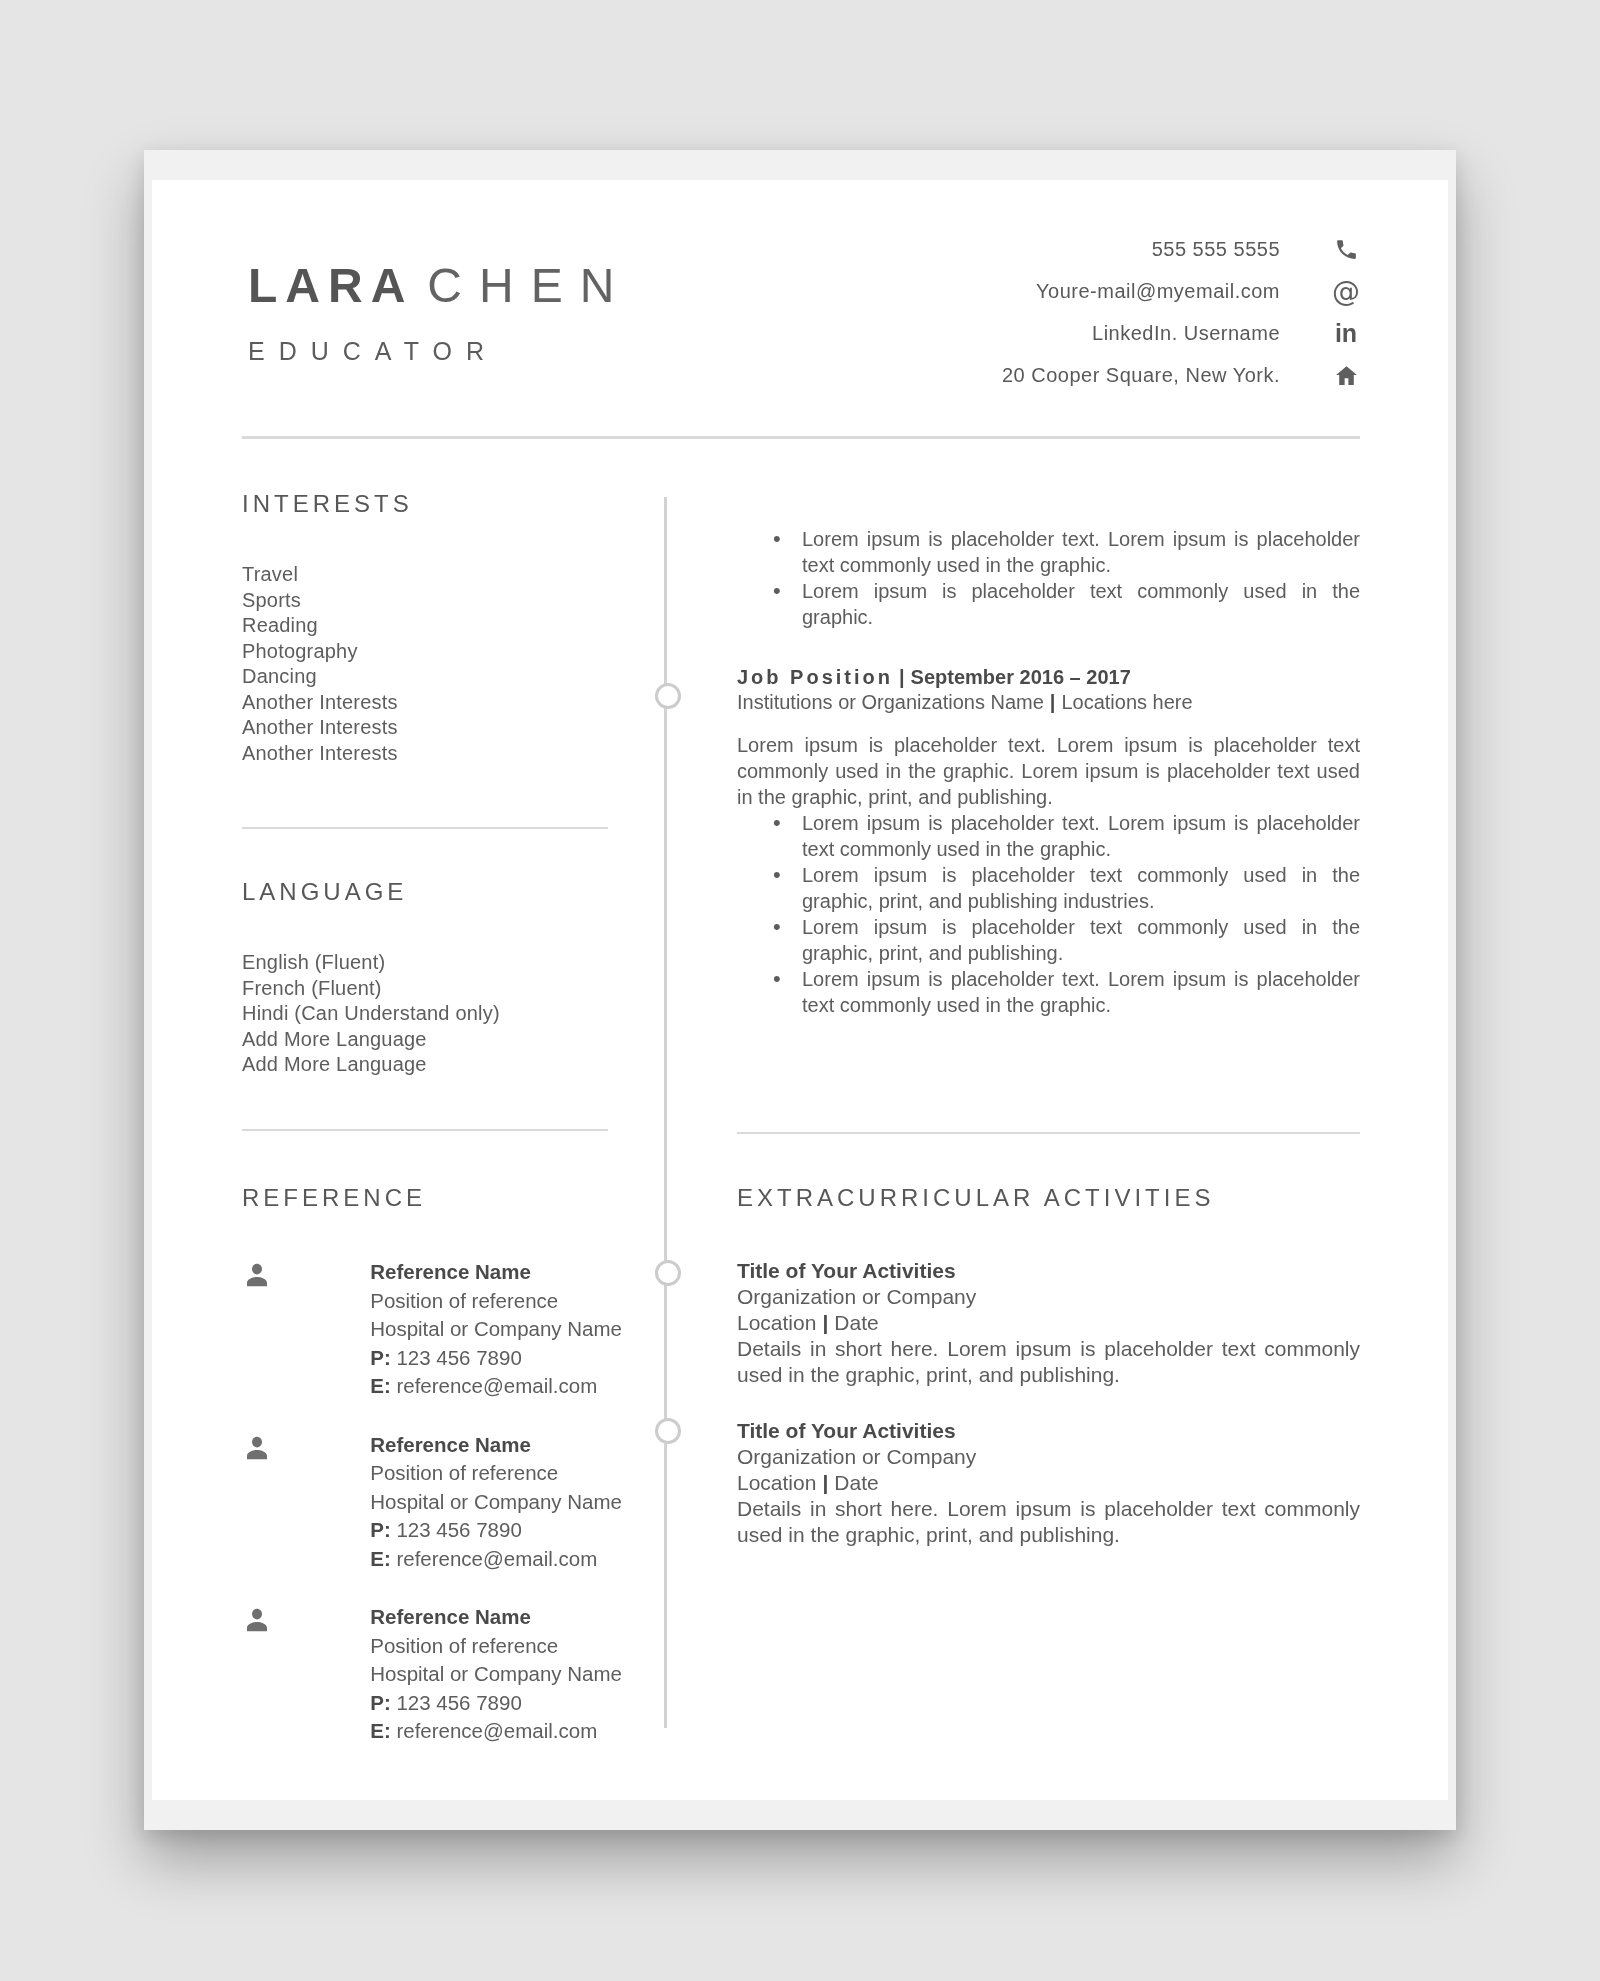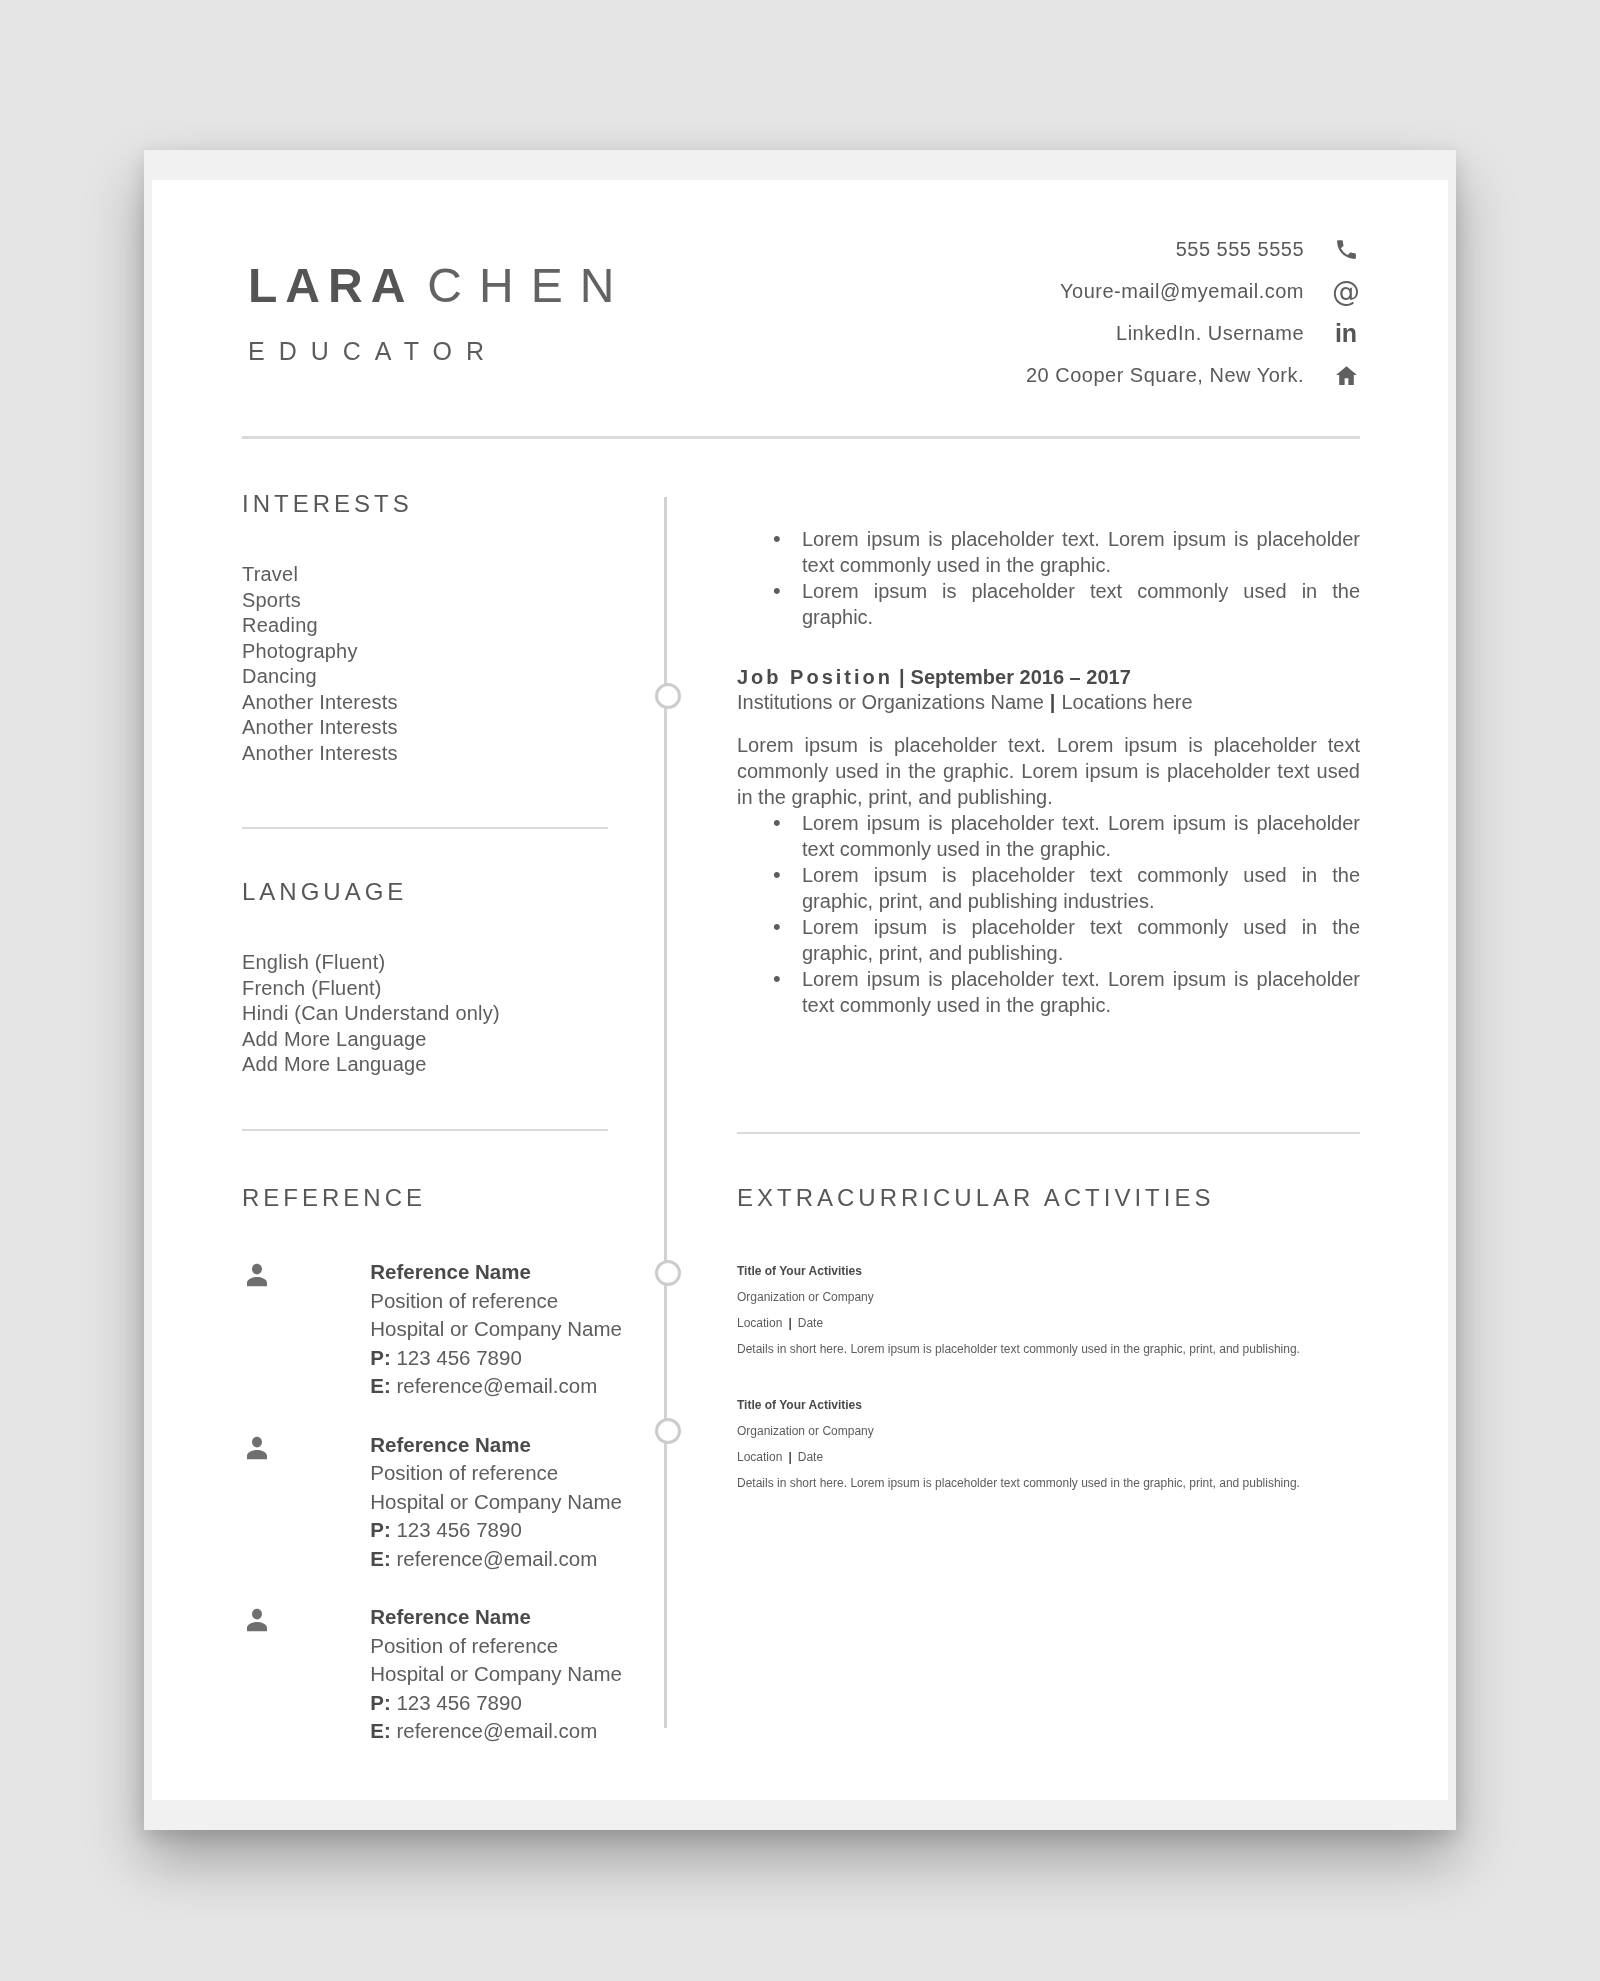--- a/index.html
+++ b/index.html
@@ -19,21 +19,21 @@
     position:absolute;left:152px;top:180px;width:1296px;height:1620px;
     background:#ffffff;
   }
   
   .name-block{position:absolute;left:96px;top:78px;}
   .name{font-size:48px;color:#595959;letter-spacing:8px;white-space:nowrap;}
   .name .first{font-weight:700;color:#555555;}
   .name .last{font-weight:400;color:#636363;letter-spacing:17px;margin-left:14px;}
   .role{margin-top:24px;font-size:25px;letter-spacing:14px;color:#5c5c5c;}
   .contact{position:absolute;right:86px;top:48px;width:480px;}
-  .contact-row{display:flex;align-items:center;justify-content:flex-end;height:42px;}
+  .contact-row{display:flex;align-items:center;justify-content:flex-end;height:42px;gap:24px;}
   .contact-text{font-size:20px;color:#595959;letter-spacing:0.5px;margin-right:26px;}
   .contact-icon{width:32px;display:flex;align-items:center;justify-content:center;color:#5a5a5a;}
   .contact-icon svg{width:25px;height:25px;fill:#5f5f5f;}
   .at-glyph{font-size:28px;color:#5f5f5f;font-family:"DejaVu Sans", sans-serif;}
   .in-glyph{font-size:25px;font-weight:700;color:#565656;letter-spacing:0;}
   
   .rule{position:absolute;background:#dadada;height:3px;}
   .rule-header{left:90px;top:256px;width:1118px;}
   .rule-left-1{left:90px;top:647px;width:366px;height:2px;}
   .rule-left-2{left:90px;top:949px;width:366px;height:2px;}
@@ -66,21 +66,21 @@
   .wbullets{list-style:none;margin:36px 0 0 0;padding:0;}
   .wbullets li{position:relative;padding-left:65px;font-size:20px;color:#5d5d5d;line-height:26px;text-align:justify;}
   .wbullets li::before{content:"\2022";position:absolute;left:36px;top:0;color:#5d5d5d;font-size:22px;}
   .job-line{margin-top:36px;font-size:20px;color:#4a4a4a;font-weight:700;}
   .job-title{letter-spacing:3px;}
   .sep{font-weight:700;color:#4a4a4a;padding:0 6px;}
   .inst-line{font-size:20px;color:#5d5d5d;line-height:27px;}
   .wpara{margin-top:16px;font-size:20px;color:#5d5d5d;line-height:26px;text-align:justify;}
   .wbullets2{margin-top:0;}
   
-  .act-entry{margin-top:30px;font-size:12px;color:#5d5d5d;line-height:26px;}
+  .act-entry{margin-top:30px;font-size:21px;color:#5d5d5d;line-height:26px;}
   .act-entry:first-of-type{margin-top:46px;}
   .act-title{font-weight:700;color:#4a4a4a;}
   .act-details{text-align:justify;}
 </style>
 </head>
 <body>
 
 <div class="back-sheet"></div>
 
 <div class="page">

